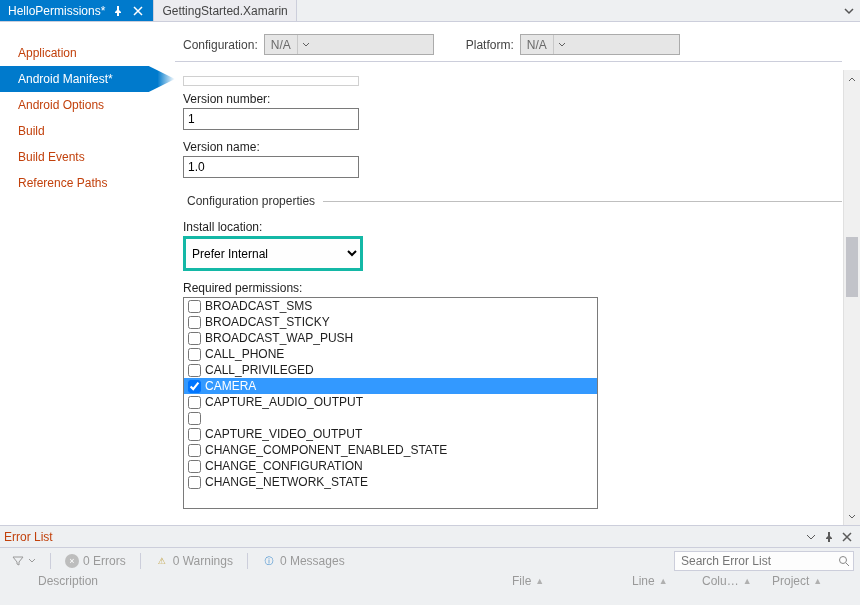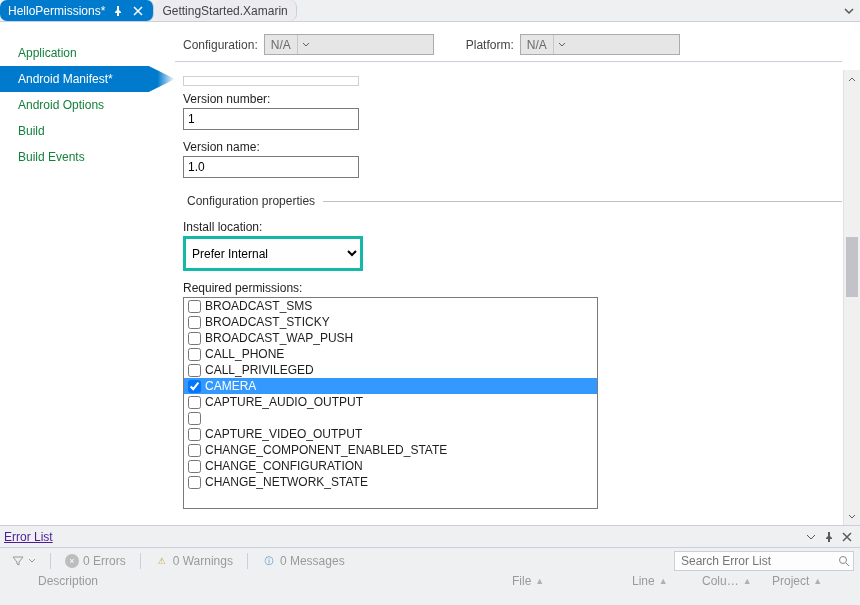--- a/index.html
+++ b/index.html
@@ -24,21 +24,20 @@
   .tab {
     display: flex;
     align-items: center;
     padding: 0 8px;
     font-size: 12px;
     color: #444;
     background: #ececf0;
     border-right: 1px solid #cccedb;
     gap: 6px;
     cursor: pointer;
-    border-radius: 7px;
   }
   .tab.active {
     background: #007acc;
     color: #fff;
   }
   .tab .pin, .tab .close {
     display: inline-flex; align-items: center; justify-content: center;
     width: 14px; height: 14px;
   }
   .tab .close svg, .tab .pin svg { width: 10px; height: 10px; }
@@ -54,21 +53,21 @@
     height: calc(605px - 22px - 80px);
     background: #ffffff;
   }
   
   .leftnav {
     width: 175px;
     padding: 18px 0 0 0;
   }
   .leftnav .item {
     padding: 4px 10px 4px 18px;
-    color: #15803d;
+    color: #c2410c;
     cursor: pointer;
     line-height: 18px;
   }
   .leftnav .item.selected {
     background: linear-gradient(to right, #007acc 0%, #007acc 90%, transparent 100%);
     color: #fff;
     position: relative;
     clip-path: polygon(0 0, 85% 0, 100% 50%, 85% 100%, 0 100%);
     padding-right: 30px;
     width: 175px;
@@ -188,21 +187,21 @@
     display: flex; flex-direction: column;
   }
   .panel-header {
     height: 22px;
     display: flex; align-items: center;
     padding: 0 4px;
     color: #555;
     font-size: 12px;
     border-bottom: 1px solid #cccedb;
   }
-  .panel-header .title { flex: 0 0 auto; color: #4c1d95; text-decoration: underline; }
+  .panel-header .title { flex: 0 0 auto; color: #c2410c; }
   .panel-header .spacer { flex: 1; }
   .panel-header .tool {
     width: 18px; height: 18px;
     display: flex; align-items: center; justify-content: center;
     color: #5a5a5a; cursor: pointer;
   }
   .panel-toolbar {
     height: 26px;
     display: flex; align-items: center;
     padding: 0 6px;
@@ -282,20 +281,21 @@
 </div>
 
 <div class="editor">
 
   <div class="leftnav">
     <div class="item"><span>Application</span></div>
     <div class="item selected"><span>Android Manifest*</span></div>
     <div class="item"><span>Android Options</span></div>
     <div class="item"><span>Build</span></div>
     <div class="item"><span>Build Events</span></div>
+    <div class="item"><span>Reference Paths</span></div>
   </div>
 
   <div class="content">
 
     <div class="cfg-bar">
       <div class="grp">
         <label>Configuration:</label>
         <div class="combo w170">
           <span class="val">N/A</span>
           <span class="arrow">

